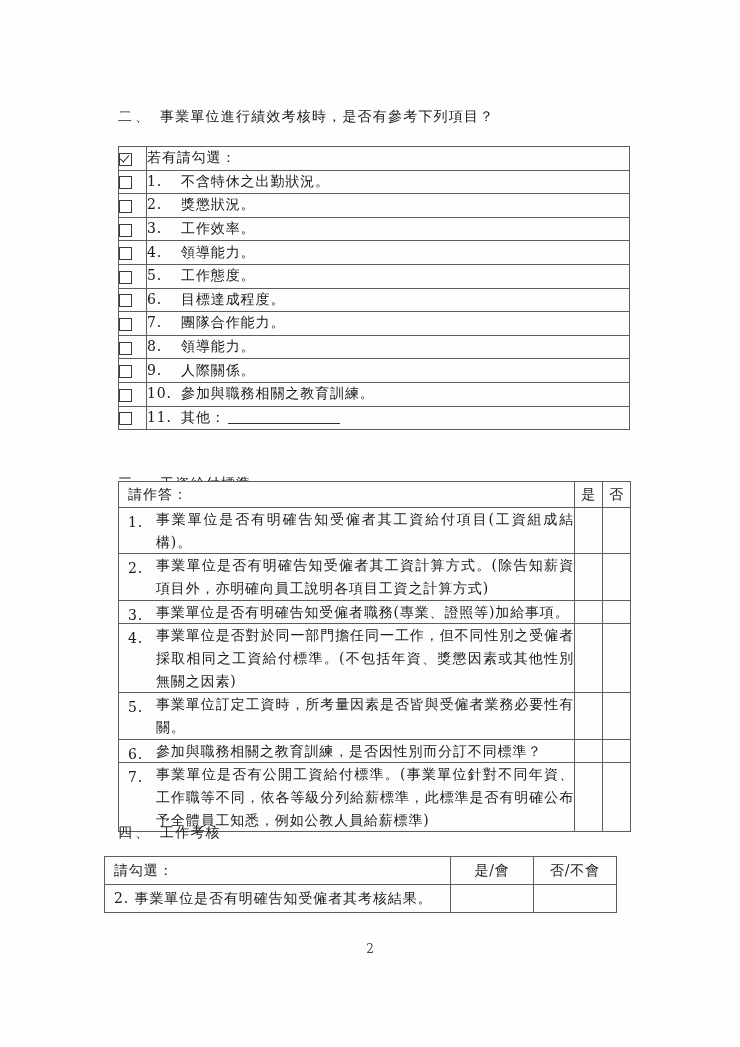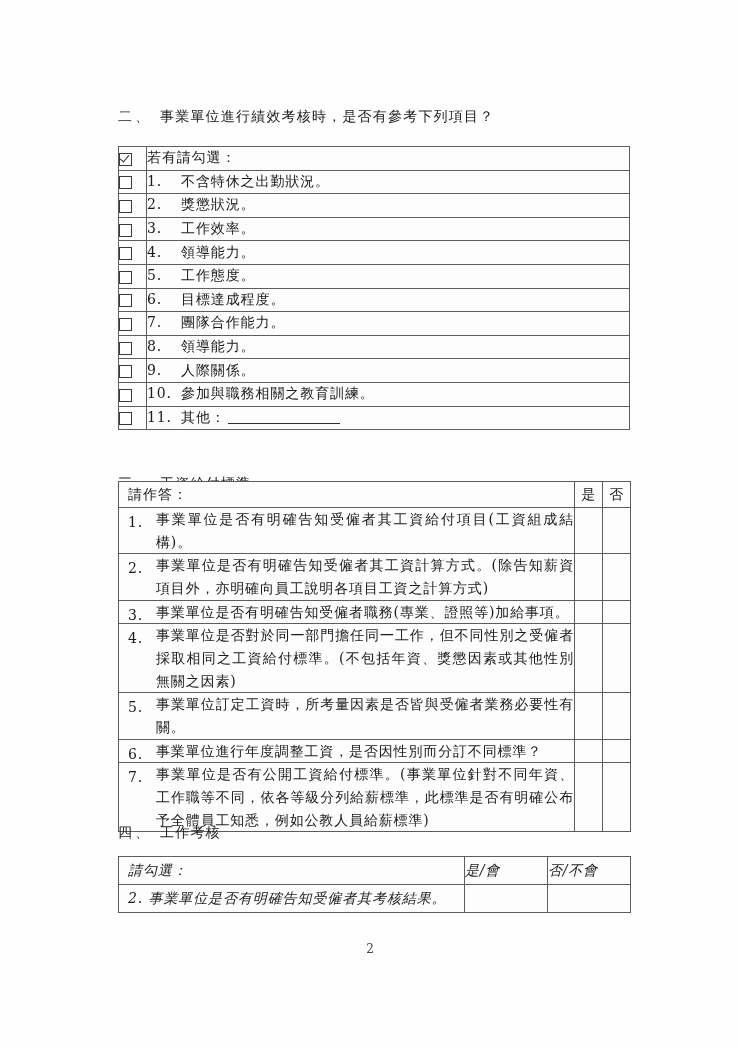--- a/index.html
+++ b/index.html
@@ -144,34 +144,34 @@
   .q-cell .qtext {
     display: block;
     padding-left: 37px;
     text-align: justify;
     text-justify: inter-ideograph;
   }
   .ans-cell { background: #fdfdfd; }
 
   
   #tbl-review {
-    left: 118px;
+    left: 104px;
     top: 856px;
     width: 512px;
-    font-style: italic;
   }
   #tbl-review td { height: 27px; }
   #tbl-review .r-q   { width: 346px; }
   #tbl-review .r-yn  { width: 83px; }
   #tbl-review .r-q-cell {
     padding-left: 9px;
     letter-spacing: 0.9px;
     white-space: nowrap;
   }
   #tbl-review .r-hdr-yn {
+    text-align: center;
     letter-spacing: 0.8px;
   }
 
   
   #page-num {
     position: absolute;
     top: 942px;
     left: 0;
     width: 740px;
     text-align: center;
@@ -305,21 +305,21 @@
           <span class="qnum">5.</span>
           <span class="qtext">事業單位訂定工資時，所考量因素是否皆與受僱者業務必要性有關。</span>
         </td>
         <td class="ans-cell"></td>
         <td class="ans-cell"></td>
       </tr>
 
       <tr>
         <td class="q-cell">
           <span class="qnum">6.</span>
-          <span class="qtext">事業單位進行年度調整工資，是否因性別而分訂不同標準？</span>
+          <span class="qtext">參加與職務相關之教育訓練，是否因性別而分訂不同標準？</span>
         </td>
         <td class="ans-cell"></td>
         <td class="ans-cell"></td>
       </tr>
 
       <tr>
         <td class="q-cell">
           <span class="qnum">7.</span>
           <span class="qtext">事業單位是否有公開工資給付標準。(事業單位針對不同年資、工作職等不同，依各等級分列給薪標準，此標準是否有明確公布予全體員工知悉，例如公教人員給薪標準)</span>
         </td>

